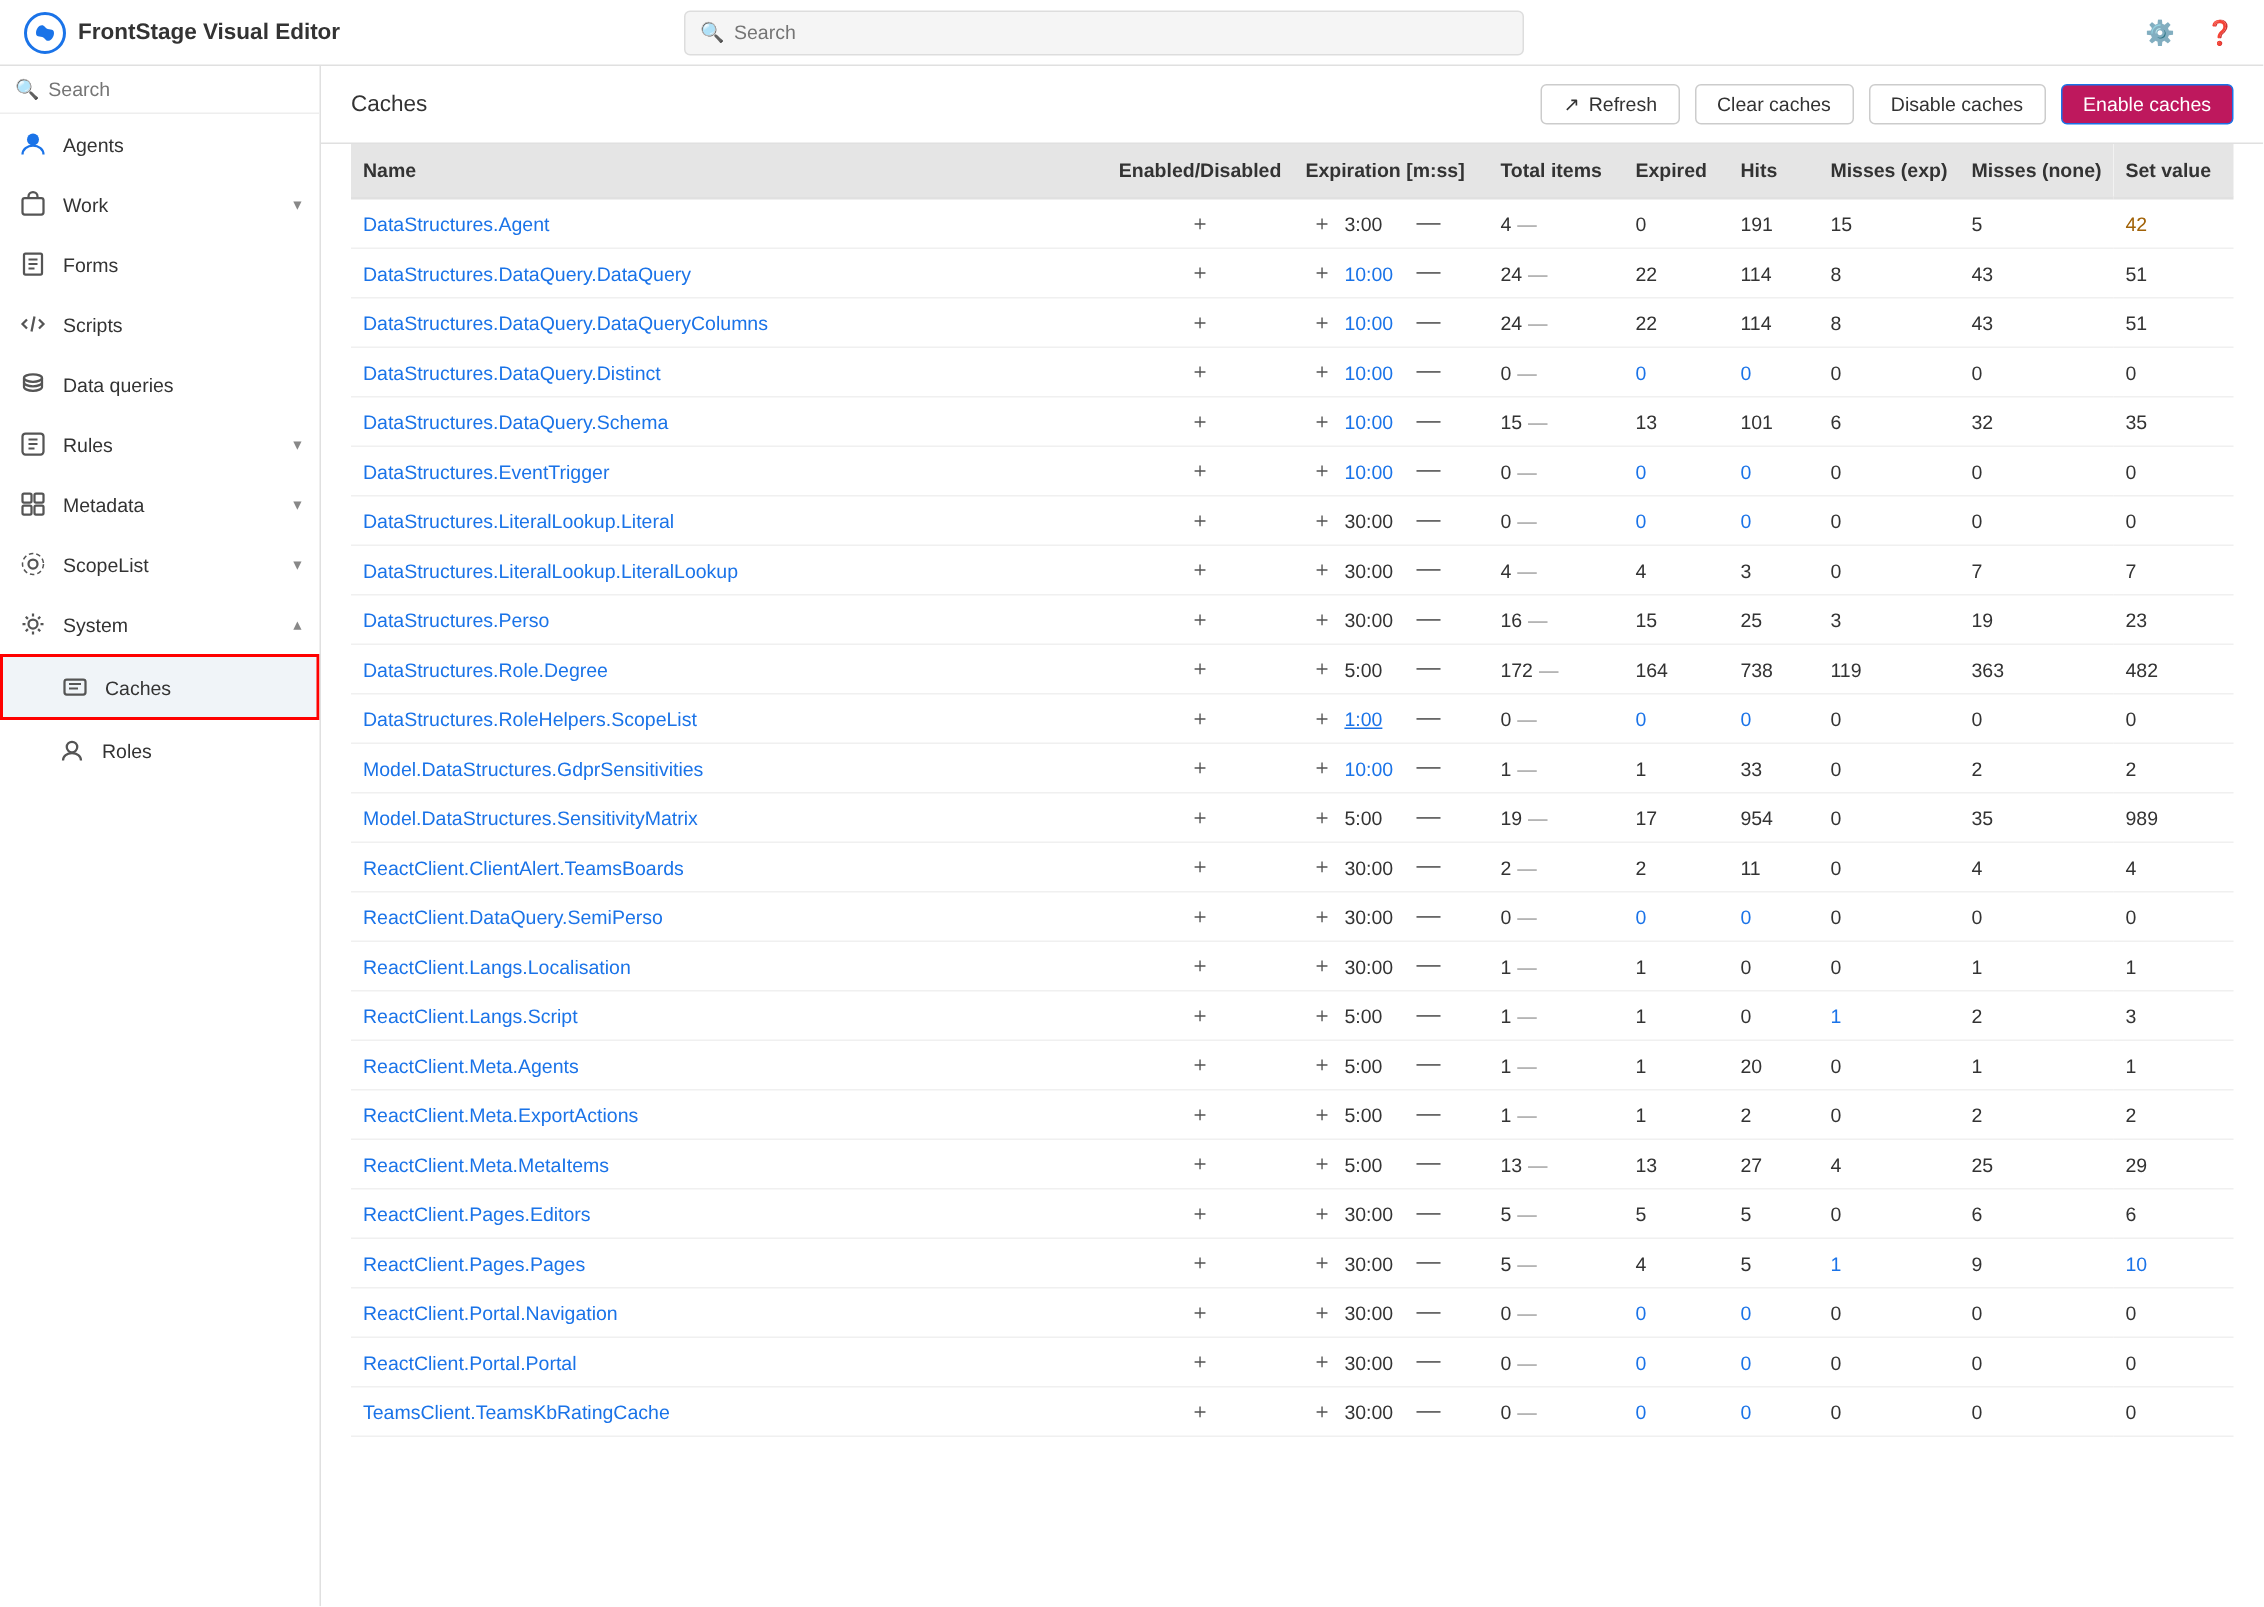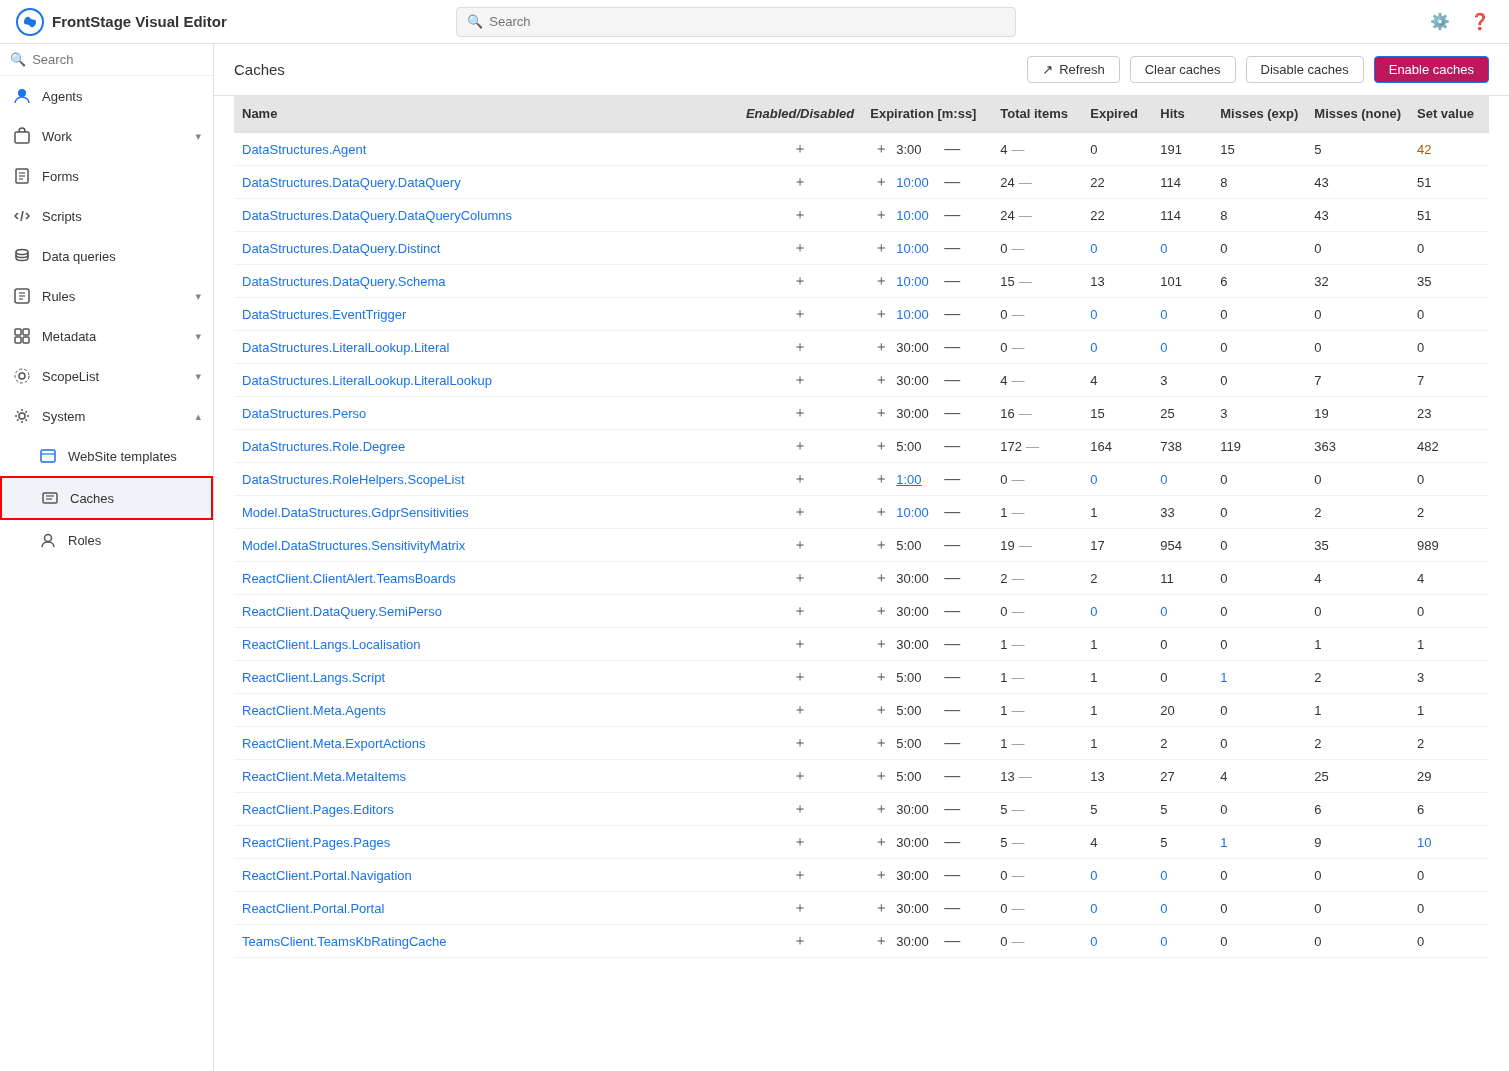--- a/index.html
+++ b/index.html
@@ -42,21 +42,21 @@
     table { width: 100%; border-collapse: collapse; font-size: 13px; }
     thead th { padding: 10px 8px; text-align: left; font-weight: 600; color: #333; border-bottom: 2px solid #e0e0e0; position: sticky; top: 0; background: #e5e5e5; white-space: nowrap; }
     tbody tr { border-bottom: 1px solid #f0f0f0; }
     tbody tr.highlighted { background: #e8f0f8; }
     tbody td { padding: 7px 8px; vertical-align: middle; }
     .cell-name { color: #1a73e8; cursor: pointer; }
     .plus-btn { color: #555; cursor: pointer; font-size: 14px; padding: 0 4px; }
     .minus-btn { color: #555; cursor: pointer; font-size: 16px; padding: 0 4px; }
     .expiry-controls { display: flex; align-items: center; gap: 4px; }
     .expiry-value { min-width: 40px; }
-    .col-enabled { width: 100px; font-style: italic; }
+    .col-enabled { width: 100px; }
     .col-expiry { width: 130px; }
     .col-total { width: 90px; }
     .col-expired { width: 70px; }
     .col-hits { width: 60px; }
     .col-misses-exp { width: 90px; margin-left: 44px; }
     .col-misses-none { width: 90px; }
     .col-setval { width: 80px; }
   </style>
 </head>
 <body>
@@ -183,29 +183,20 @@
       <div class="sidebar-icon">
         <svg width="18" height="18" viewBox="0 0 18 18">
             <circle cx="9" cy="9" r="3" stroke="#555" stroke-width="1.5" fill="none"></circle>
             <path d="M9 2v2M9 14v2M2 9h2M14 9h2M4.2 4.2l1.4 1.4M12.4 12.4l1.4 1.4M4.2 13.8l1.4-1.4M12.4 5.6l1.4-1.4" stroke="#555" stroke-width="1.5"></path>
           </svg>
       </div>
       <span class="sidebar-label">System</span>
       <span class="sidebar-arrow">▴</span>
     </div>
 
-    <div class="sidebar-item" style="padding-left:38px;">
-      <div class="sidebar-icon">
-        <svg width="18" height="18" viewBox="0 0 18 18">
-            <rect x="2" y="3" width="14" height="12" rx="1.5" stroke="#1a73e8" stroke-width="1.5" fill="none"></rect>
-            <line x1="2" y1="7" x2="16" y2="7" stroke="#1a73e8" stroke-width="1.2"></line>
-          </svg>
-      </div>
-      <span class="sidebar-label">WebSite templates</span>
-    </div>
 
     <div class="sidebar-item selected-highlight" style="padding-left:38px;">
       <div class="sidebar-icon">
         <svg width="18" height="18" viewBox="0 0 18 18">
             <rect x="2" y="4" width="14" height="10" rx="1.5" stroke="#555" stroke-width="1.5" fill="none"></rect>
             <line x1="5" y1="7" x2="13" y2="7" stroke="#555" stroke-width="1.2"></line>
             <line x1="5" y1="10" x2="11" y2="10" stroke="#555" stroke-width="1.2"></line>
           </svg>
       </div>
       <span class="sidebar-label">Caches</span>

